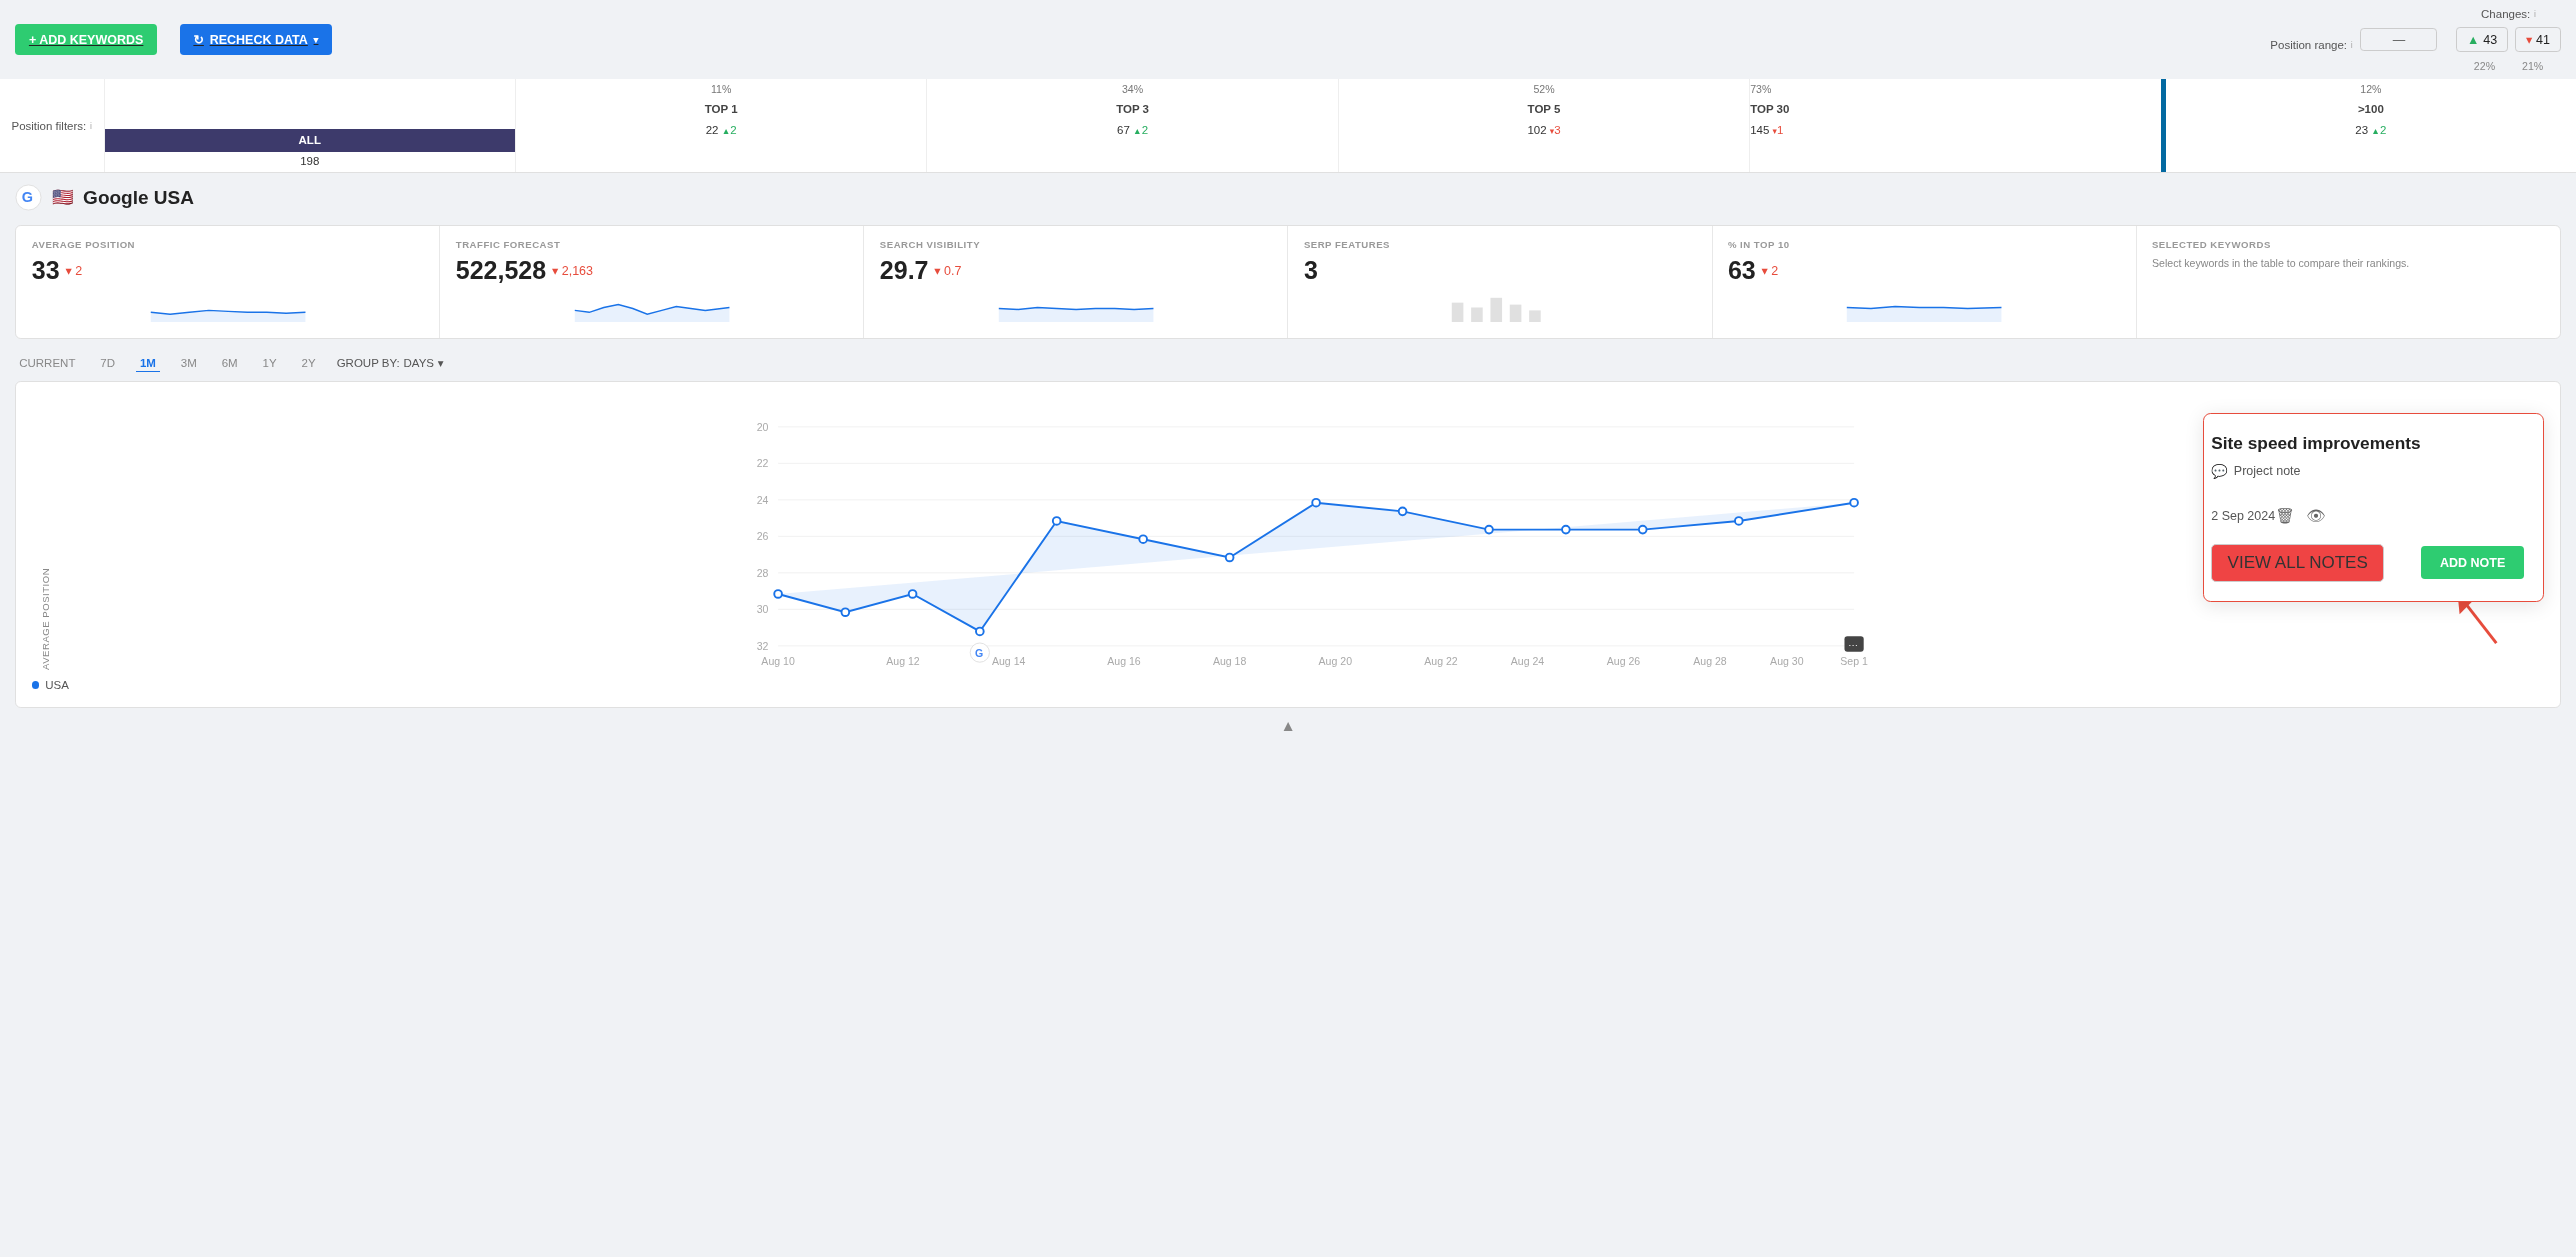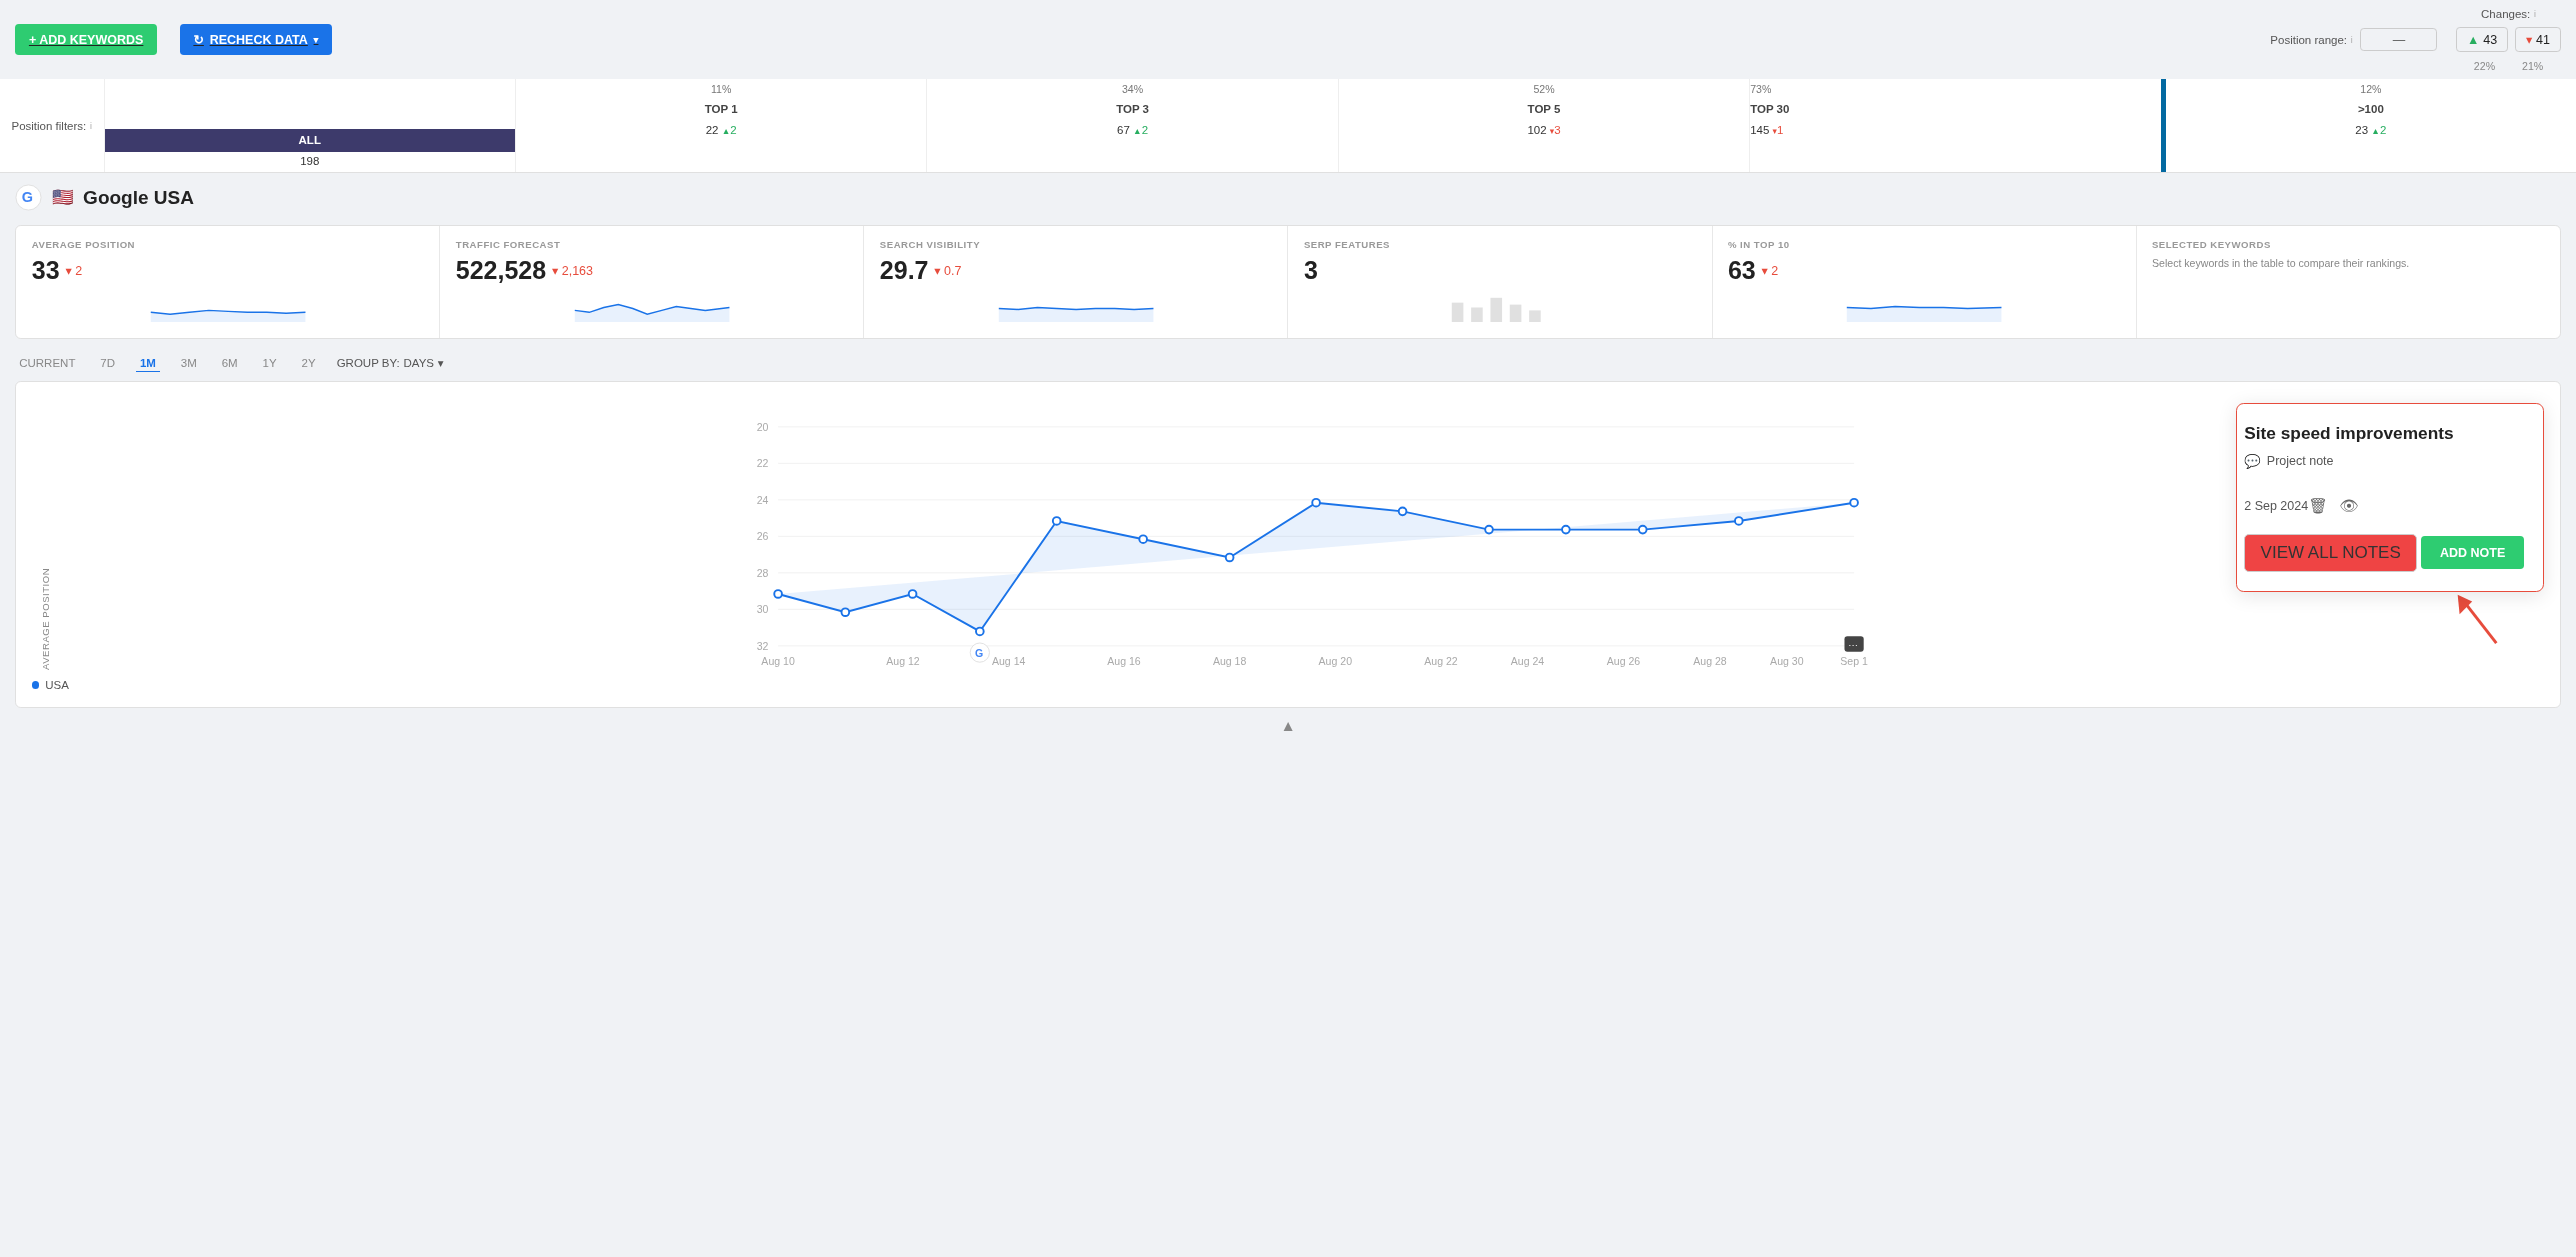--- a/index.html
+++ b/index.html
@@ -69,21 +69,21 @@
 <div class="top-section-row">
   <div class="left-actions">
     <button class="btn-add-keywords">+ ADD KEYWORDS</button>
     <button class="btn-recheck">
       <span>↻</span>
       <span>RECHECK DATA</span>
       <span class="arrow">▾</span>
     </button>
   </div>
   <div class="right-filters">
-    <div style="display:flex;align-items:center;gap:7.7px;">
+    <div style="display:flex;align-items:flex-end;gap:7.7px;">
       <span class="range-label">
         <span>Position range:</span>
         <sup style="color:#aaa;font-size:8.7px;">i</sup>
       </span>
       <div class="pos-range-input">—</div>
     </div>
     <div style="display:flex;align-items:center;gap:7.7px;flex-direction:column;">
       <div style="display:flex;align-items:center;gap:3.8px;">
         <span class="changes-label">
           <span>Changes:</span>
@@ -308,21 +308,21 @@
           <text x="640" y="278" text-anchor="middle" font-size="11" fill="#aaa">Aug 20</text>
           <text x="750" y="278" text-anchor="middle" font-size="11" fill="#aaa">Aug 22</text>
           <text x="840" y="278" text-anchor="middle" font-size="11" fill="#aaa">Aug 24</text>
           <text x="940" y="278" text-anchor="middle" font-size="11" fill="#aaa">Aug 26</text>
           <text x="1030" y="278" text-anchor="middle" font-size="11" fill="#aaa">Aug 28</text>
           <text x="1110" y="278" text-anchor="middle" font-size="11" fill="#aaa">Aug 30</text>
           <text x="1180" y="278" text-anchor="middle" font-size="11" fill="#aaa">Sep 1</text>
         </svg>
 
         
-        <div class="note-popup" style="position:absolute;top:5px;right:0;width:308px;padding-left:7px;">
+        <div class="note-popup" style="position:absolute;top:15px;right:0;width:341px;padding-left:7px;">
           <div class="note-title">Site speed improvements</div>
           <div class="note-type">
             <span style="font-size:13.5px;">💬</span>
             <span>Project note</span>
           </div>
           <div class="note-date-row">
             <span class="note-date">2 Sep 2024</span>
             <div class="note-actions">
               <button class="note-icon-btn" title="Delete">🗑</button>
               <button class="note-icon-btn" title="View">👁</button>

